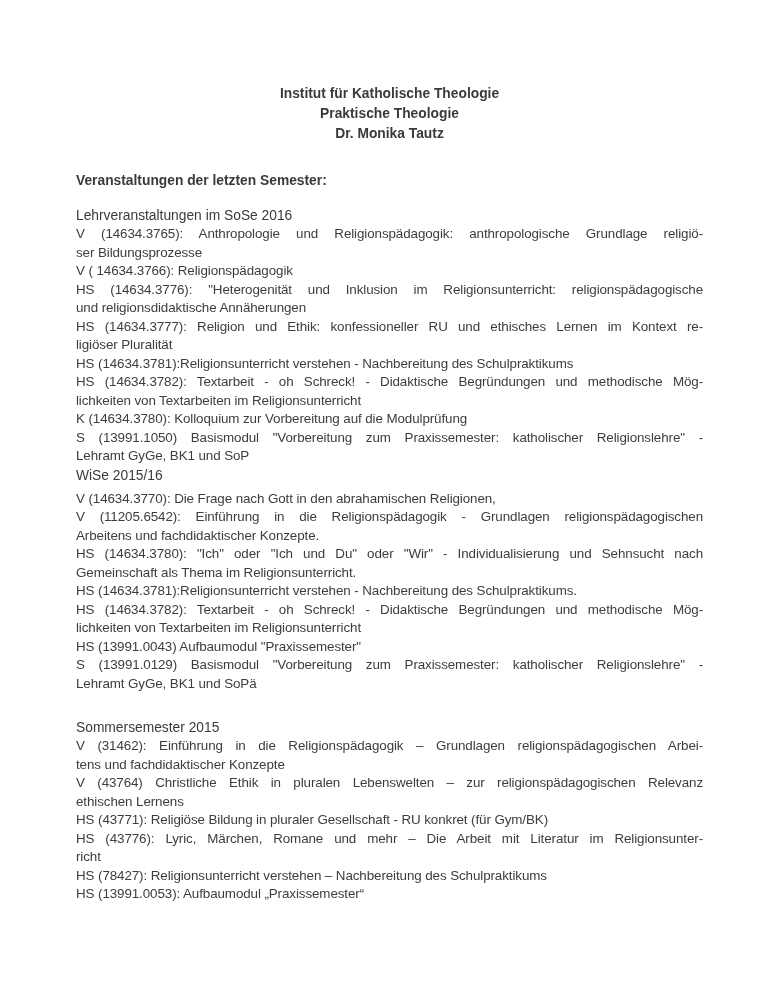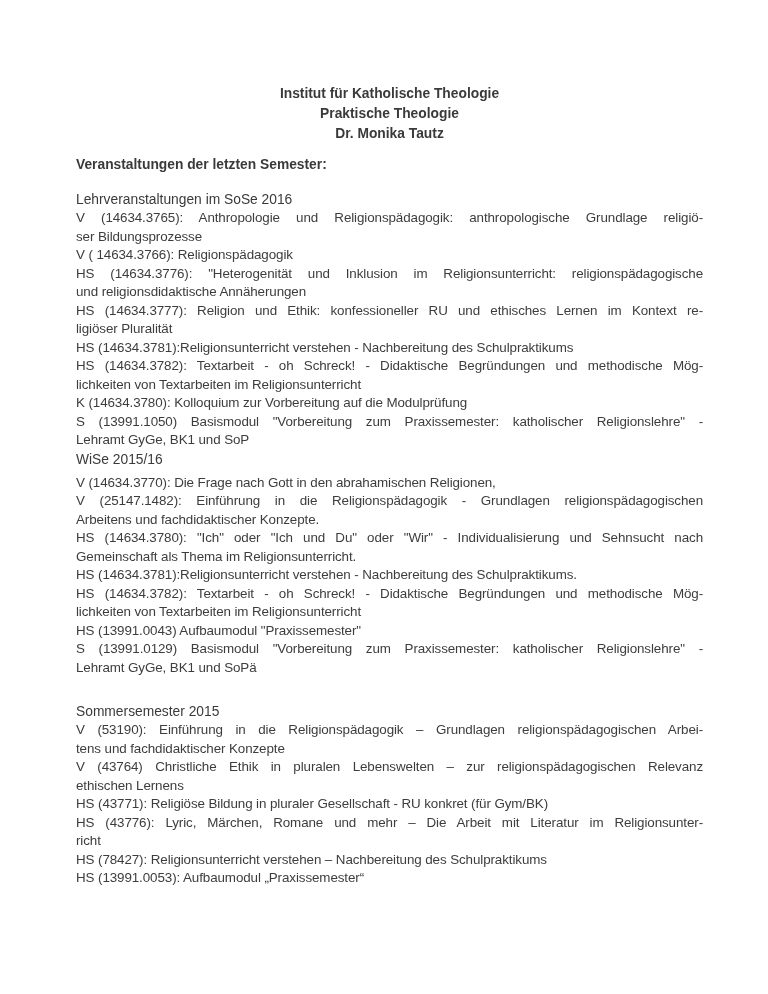--- a/index.html
+++ b/index.html
@@ -14,21 +14,21 @@
 
   .doc-header {
     margin-top: 84px;
     text-align: center;
     font-weight: bold;
     font-size: 13.8px;
     line-height: 20px;
     color: #3a3a3a;
   }
   .intro {
-    margin-top: 11px;
+    margin-top: 27px;
     font-weight: bold;
     font-size: 13.8px;
     line-height: 19px;
     color: #3a3a3a;
   }
   .shead {
     font-weight: normal;
     font-size: 13.8px;
     line-height: 19px;
     color: #3a3a3a;
@@ -74,35 +74,35 @@
       <div class="line fill">HS (14634.3782): Textarbeit - oh Schreck! - Didaktische Begründungen und methodische Mög-</div>
       <div class="line">lichkeiten von Textarbeiten im Religionsunterricht</div>
       <div class="line">K (14634.3780): Kolloquium zur Vorbereitung auf die Modulprüfung</div>
       <div class="line fill">S (13991.1050) Basismodul "Vorbereitung zum Praxissemester: katholischer Religionslehre" -</div>
       <div class="line">Lehramt GyGe, BK1 und SoP</div>
     </section>
 
     <section class="sec-wise">
       <div class="shead">WiSe 2015/16</div>
       <div class="line">V (14634.3770): Die Frage nach Gott in den abrahamischen Religionen,</div>
-      <div class="line fill">V (25147.1482): Einführung in die Religionspädagogik - Grundlagen religionspädagogischen</div>
+      <div class="line fill">V (11205.6542): Einführung in die Religionspädagogik - Grundlagen religionspädagogischen</div>
       <div class="line">Arbeitens und fachdidaktischer Konzepte.</div>
       <div class="line fill">HS (14634.3780): "Ich" oder "Ich und Du" oder "Wir" - Individualisierung und Sehnsucht nach</div>
       <div class="line">Gemeinschaft als Thema im Religionsunterricht.</div>
       <div class="line">HS (14634.3781):Religionsunterricht verstehen - Nachbereitung des Schulpraktikums.</div>
       <div class="line fill">HS (14634.3782): Textarbeit - oh Schreck! - Didaktische Begründungen und methodische Mög-</div>
       <div class="line">lichkeiten von Textarbeiten im Religionsunterricht</div>
       <div class="line">HS (13991.0043) Aufbaumodul "Praxissemester"</div>
       <div class="line fill">S (13991.0129) Basismodul "Vorbereitung zum Praxissemester: katholischer Religionslehre" -</div>
       <div class="line">Lehramt GyGe, BK1 und SoPä</div>
     </section>
 
     <section class="sec-sommer">
       <div class="shead">Sommersemester 2015</div>
-      <div class="line fill">V (53190): Einführung in die Religionspädagogik – Grundlagen religionspädagogischen Arbei-</div>
+      <div class="line fill">V (31462): Einführung in die Religionspädagogik – Grundlagen religionspädagogischen Arbei-</div>
       <div class="line">tens und fachdidaktischer Konzepte</div>
       <div class="line fill">V (43764) Christliche Ethik in pluralen Lebenswelten – zur religionspädagogischen Relevanz</div>
       <div class="line">ethischen Lernens</div>
       <div class="line">HS (43771): Religiöse Bildung in pluraler Gesellschaft - RU konkret (für Gym/BK)</div>
       <div class="line fill">HS (43776): Lyric, Märchen, Romane und mehr – Die Arbeit mit Literatur im Religionsunter-</div>
       <div class="line">richt</div>
       <div class="line">HS (78427): Religionsunterricht verstehen – Nachbereitung des Schulpraktikums</div>
       <div class="line">HS (13991.0053): Aufbaumodul „Praxissemester“</div>
     </section>
 

